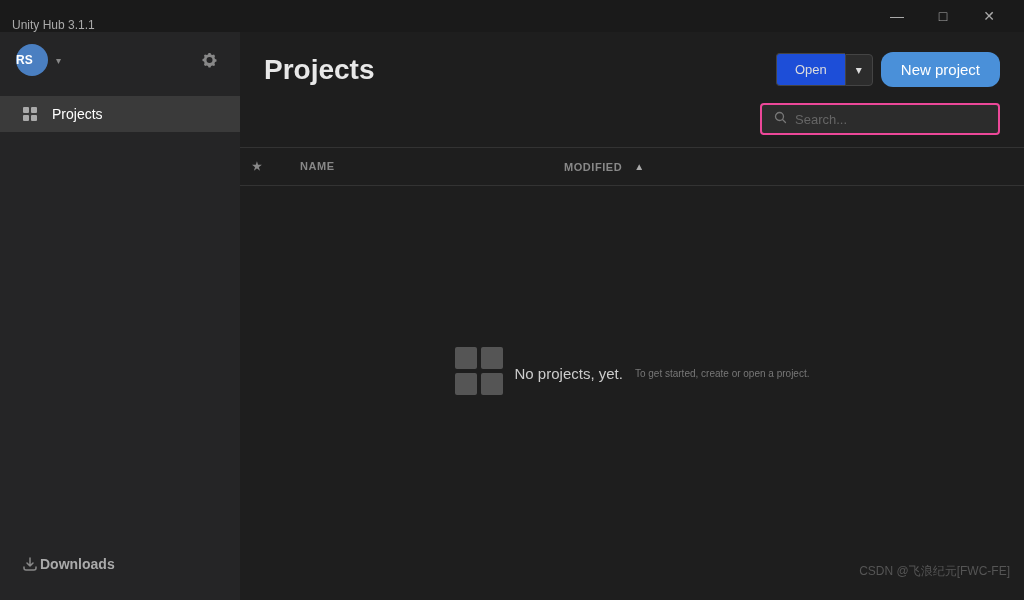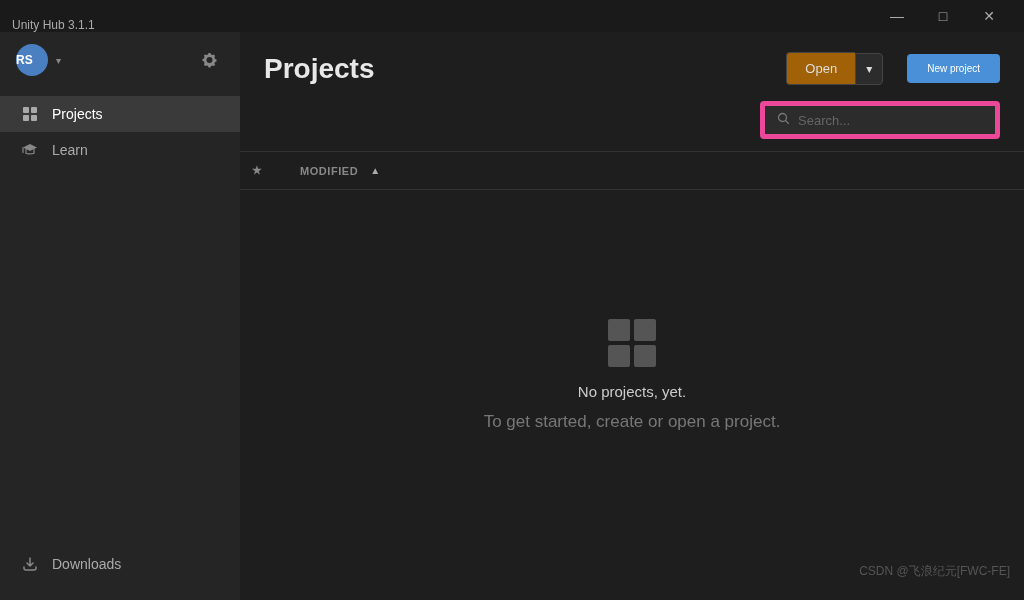--- a/index.html
+++ b/index.html
@@ -146,25 +146,26 @@
       flex-shrink: 0;
     }
 
     .sidebar-bottom {
       padding: 0 0 16px 0;
     }
 
     .nav-item-bottom {
       display: flex;
       align-items: flex-start;
-      gap: 12px;
+      gap: 0;
       padding: 12px 20px;
       cursor: pointer;
       color: #aaa;
       font-size: 14px;
+      font-weight: bold;
     }
 
     
     .content {
       flex: 1;
       background: #1e1e1e;
       display: flex;
       flex-direction: column;
     }
 
@@ -181,21 +182,21 @@
       color: #e8e8e8;
     }
 
     .header-actions {
       display: flex;
       align-items: center;
       gap: 0;
     }
 
     .btn-open {
-      background: #a16207;
+      background: #1d4ed8;
       border: 1px solid #444;
       color: #ddd;
       padding: 8px 18px;
       font-size: 13px;
       cursor: pointer;
       border-radius: 4px 0 0 4px;
       border-right: none;
     }
 
     .btn-open-arrow {
@@ -206,38 +207,38 @@
       font-size: 12px;
       cursor: pointer;
       border-radius: 0 4px 4px 0;
     }
 
     .btn-new-project {
       background: #4a90d9;
       border: none;
       color: white;
       padding: 9px 20px;
-      font-size: 10px;
+      font-size: 15px;
       font-weight: 500;
       cursor: pointer;
-      border-radius: 4px;
-      margin-left: 24px;
+      border-radius: 12px;
+      margin-left: 8px;
     }
 
     .search-area {
       padding: 0 24px 12px 24px;
       display: flex;
       justify-content: flex-end;
     }
 
     .search-box {
       display: flex;
       align-items: center;
       background: #2c2c2c;
-      border: 5px solid #ec4899;
+      border: 2px solid #ec4899;
       border-radius: 4px;
       padding: 6px 12px;
       gap: 8px;
       width: 240px;
     }
 
     .search-icon-wrap {
       color: #777;
       font-size: 13px;
     }
@@ -283,21 +284,21 @@
 
     .sort-arrow {
       font-size: 10px;
       color: #aaa;
     }
 
     
     .empty-state {
       flex: 1;
       display: flex;
-      flex-direction: column;
+      flex-direction: row;
       align-items: center;
       justify-content: center;
       gap: 12px;
       padding-bottom: 40px;
     }
 
     .empty-icon {
       display: grid;
       grid-template-columns: 1fr 1fr;
       gap: 4px;
@@ -311,21 +312,21 @@
       border-radius: 2px;
     }
 
     .empty-title {
       font-size: 15px;
       color: #ccc;
       font-weight: 500;
     }
 
     .empty-subtitle {
-      font-size: 17px;
+      font-size: 10px;
       color: #777;
     }
 
     
     .watermark {
       position: absolute;
       bottom: 20px;
       right: 14px;
       font-size: 12px;
       color: #555;
@@ -369,29 +370,20 @@
             <rect x="1" y="1" width="6" height="6" rx="1" fill="#aaa"></rect>
             <rect x="9" y="1" width="6" height="6" rx="1" fill="#aaa"></rect>
             <rect x="1" y="9" width="6" height="6" rx="1" fill="#aaa"></rect>
             <rect x="9" y="9" width="6" height="6" rx="1" fill="#aaa"></rect>
           </svg>
         </span>
         <span>Projects</span>
       </div>
 
 
-      <div class="nav-item">
-        <span class="nav-icon">
-          <svg width="16" height="16" viewBox="0 0 16 16" fill="none" xmlns="http://www.w3.org/2000/svg">
-            <path d="M8 2L1 5.5l7 3.5 7-3.5L8 2z" fill="#888"></path>
-            <path d="M1 5.5v5M4 7.2v4c1.2.9 5.8.9 8 0v-4" stroke="#888" stroke-width="1.2" stroke-linecap="round" fill="none"></path>
-          </svg>
-        </span>
-        <span>Learn</span>
-      </div>
 
     </nav>
 
     <div class="sidebar-bottom">
       <div class="nav-item-bottom">
         <span class="nav-icon">
           <svg width="16" height="16" viewBox="0 0 16 16" fill="none" xmlns="http://www.w3.org/2000/svg">
             <path d="M8 2v8M5 7l3 3 3-3" stroke="#888" stroke-width="1.5" stroke-linecap="round" stroke-linejoin="round"></path>
             <path d="M2 11v1a2 2 0 002 2h8a2 2 0 002-2v-1" stroke="#888" stroke-width="1.5" stroke-linecap="round"></path>
           </svg>
@@ -421,20 +413,21 @@
           </svg>
         </span>
         <input class="search-input" type="text" placeholder="Search..." style="">
       </div>
     </div>
 
     <div class="table-header">
       <div class="th">
         <span>★</span>
       </div>
+      <div class="th">NAME</div>
       <div class="th sortable">
         <span>MODIFIED</span>
         <span class="sort-arrow">▲</span>
       </div>
     </div>
 
     <div class="empty-state">
       <div class="empty-icon">
         <div class="empty-icon-block"></div>
         <div class="empty-icon-block"></div>

